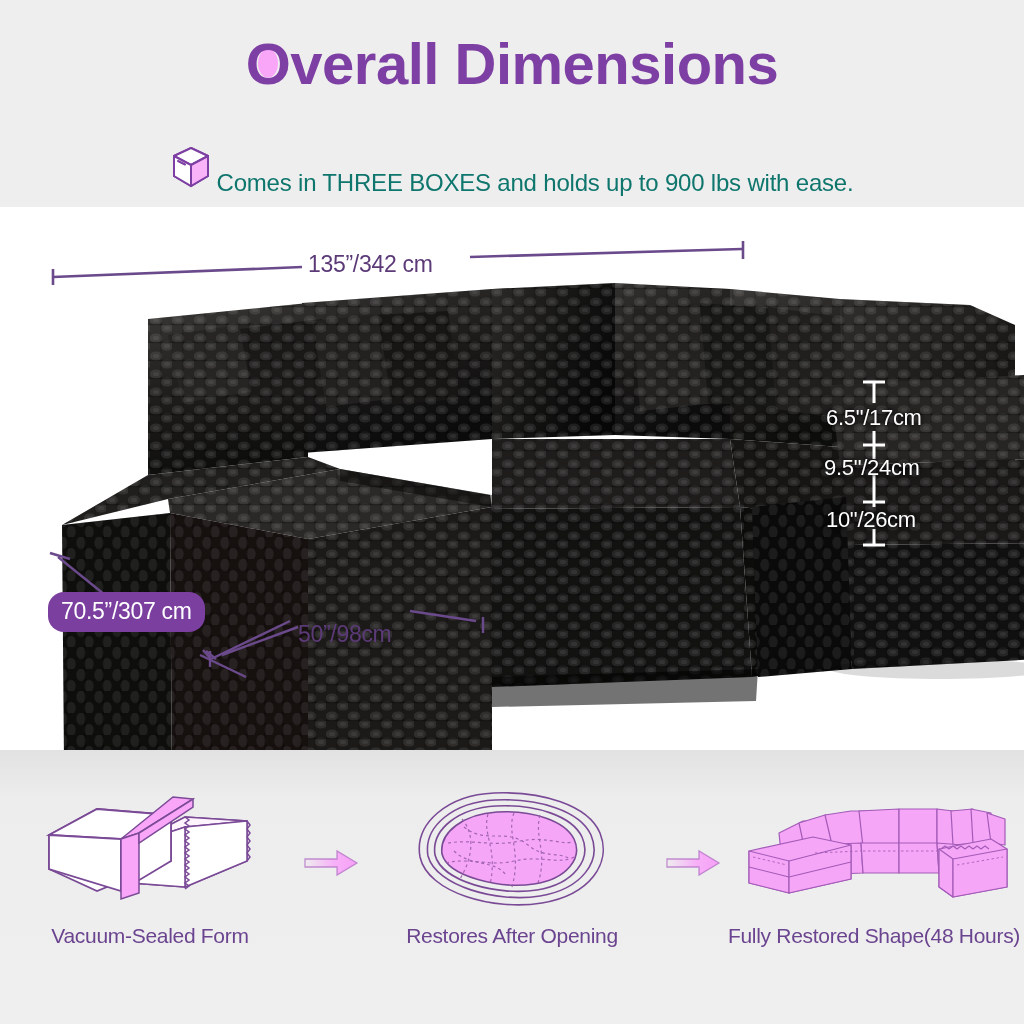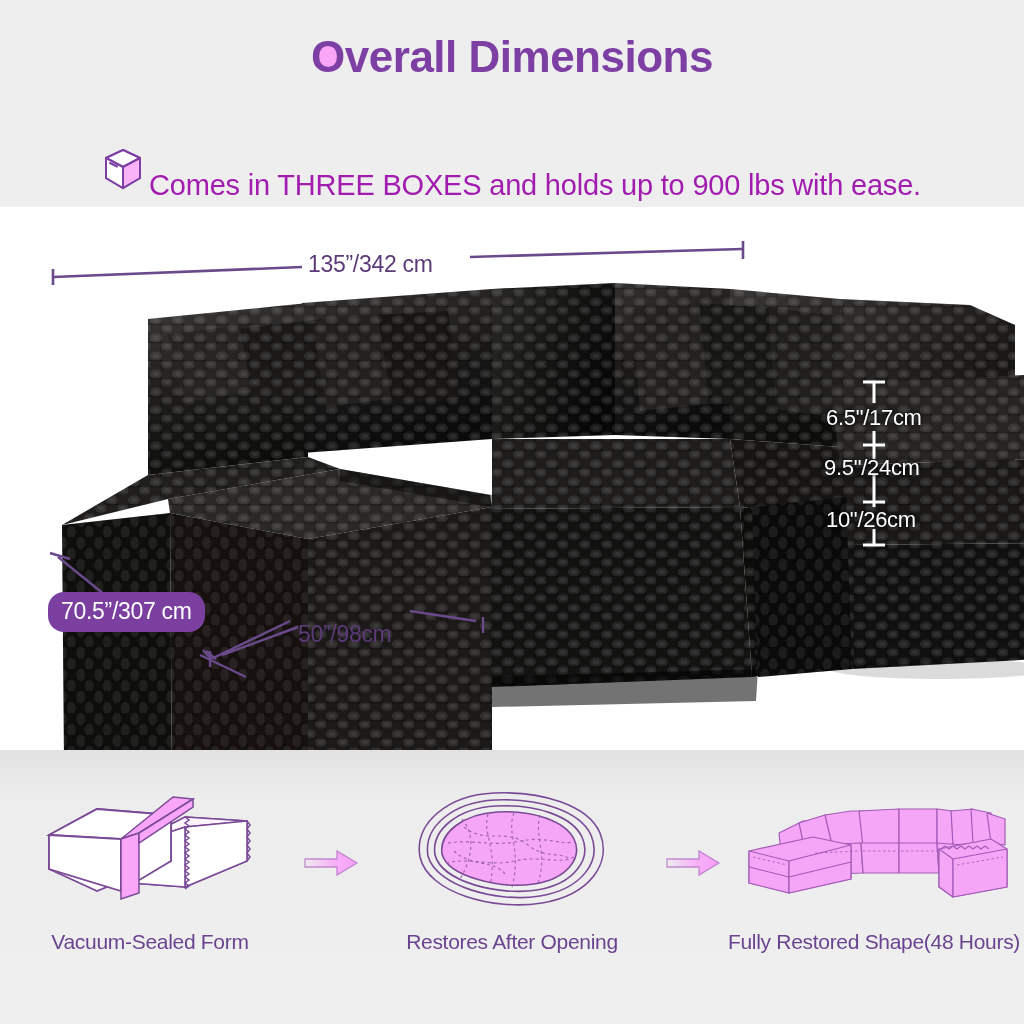--- a/index.html
+++ b/index.html
@@ -11,37 +11,37 @@
   }
   #page{position:absolute;inset:0;width:1024px;height:1024px;overflow:hidden;background:#fff;}
 
   
   .header{
     position:absolute;left:0;top:0;width:1024px;height:207px;
     background:#eeeeee;
   }
   .title{
     position:absolute;left:0;top:34px;width:1024px;text-align:center;
-    font-size:44px;font-weight:bold;color:#7d3fa3;letter-spacing:-0.5px;
+    font-size:58px;font-weight:bold;color:#7d3fa3;letter-spacing:-0.5px;
     line-height:1.05;white-space:nowrap;
   }
   .title .o-glyph{position:relative;display:inline-block;}
   .title .o-fill{
     position:absolute;left:50%;top:50%;transform:translate(-50%,-53%);
     width:20px;height:29px;border-radius:50%;background:#f9a6f9;z-index:0;
   }
   .title .o-letter{position:relative;z-index:1;}
 
   .subtitle-row{
     position:absolute;left:0;top:136px;width:1024px;
     display:flex;align-items:center;justify-content:center;gap:6px;
   }
   .box-icon{width:40px;height:44px;flex:0 0 auto;display:block;}
   .subtitle{
-    font-size:29px;color:#a21caf;white-space:nowrap;letter-spacing:-0.2px;margin-top:33px;
+    font-size:24px;color:#0f766e;white-space:nowrap;letter-spacing:-0.2px;margin-top:33px;
   }
 
   
   .main{
     position:absolute;left:0;top:207px;width:1024px;height:543px;
     background:#ffffff;overflow:hidden;margin-left:40px;
   }
   .sofa-svg{position:absolute;left:0;top:0;width:1024px;height:543px;}
   .dim-svg{position:absolute;left:0;top:0;width:1024px;height:543px;pointer-events:none;}
 
@@ -64,21 +64,21 @@
   .steps{
     position:absolute;left:0;top:0;width:1024px;height:274px;
     display:flex;align-items:flex-start;justify-content:center;
   }
   .step{
     width:300px;display:flex;flex-direction:column;align-items:center;
     padding-top:32px;
   }
   .step-art{height:140px;display:flex;align-items:center;justify-content:center;}
   .step-caption{
-    margin-top:8px;font-size:21px;color:#6b4490;white-space:nowrap;letter-spacing:-0.3px;
+    margin-top:2px;font-size:21px;color:#6b4490;white-space:nowrap;letter-spacing:-0.3px;
   }
   .arrow-wrap{
     width:62px;display:flex;align-items:center;justify-content:center;
     padding-top:98px;
   }
 </style>
 </head>
 <body>
 
 <div id="page">

